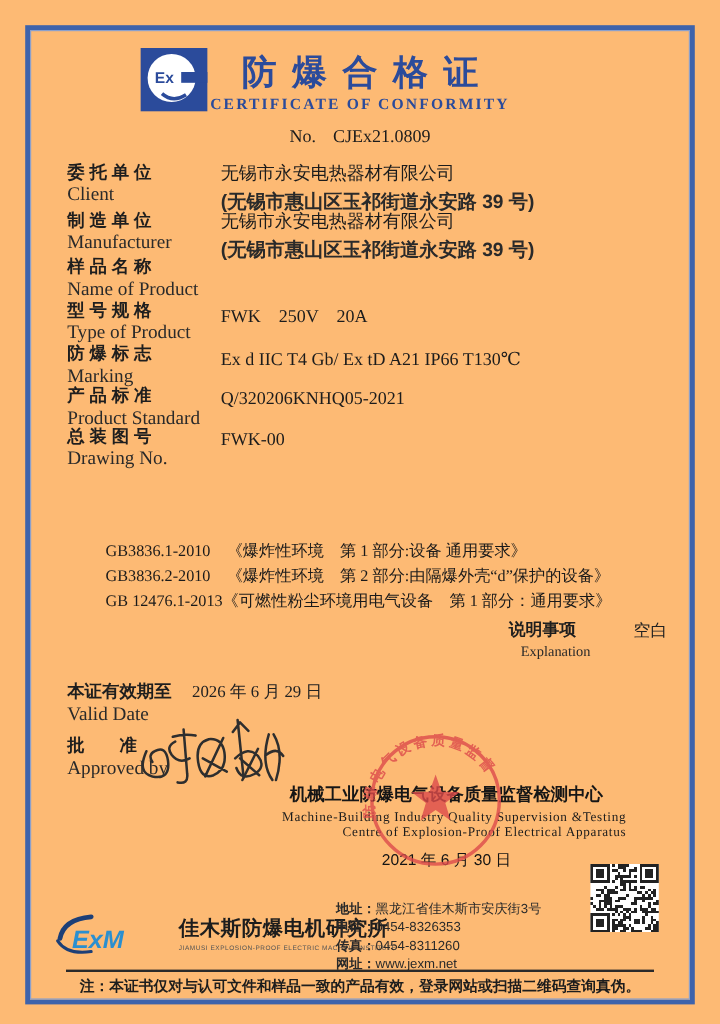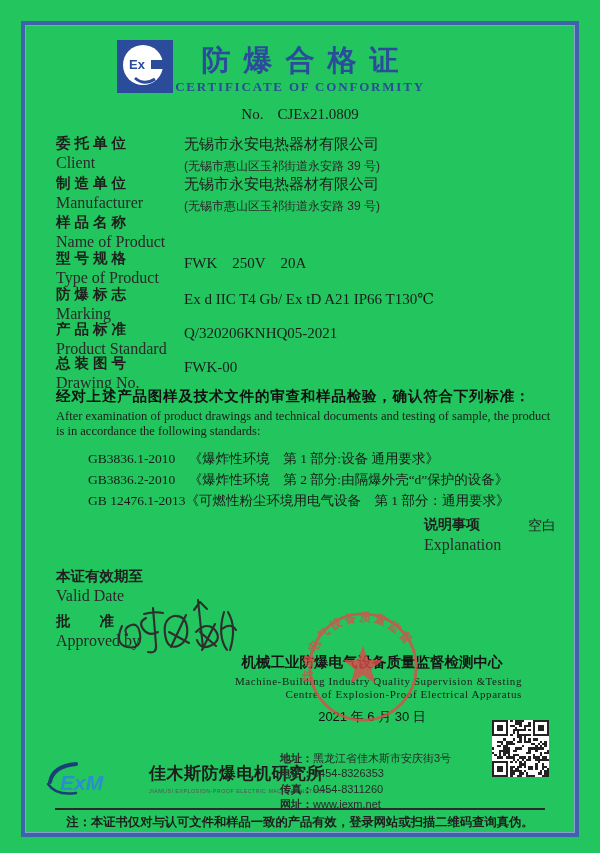--- a/index.html
+++ b/index.html
@@ -1,16 +1,16 @@
 <!DOCTYPE html>
 <html><head>
 <meta charset="utf-8">
 <style>
   html,body{margin:0;padding:0;background:#ffffff;}
-  .page{position:relative;width:600px;height:853px;background:#22c55e;
+  .page{position:relative;width:600px;height:853px;background:#fdba74;
         font-family:"Liberation Sans","DejaVu Sans",sans-serif;color:#222;overflow:hidden;}
   .frame{position:absolute;left:21px;top:21px;right:21px;bottom:16px;border:4px solid #3e63ab;pointer-events:none;}
   .frame::after{content:'';position:absolute;inset:0px;border:1px solid #8ba0cc;}
   .serif{font-family:"Liberation Serif","DejaVu Serif",serif;}
 
   
   .logo{position:absolute;left:117px;top:40px;width:56px;height:53px;}
   .title{position:absolute;left:30px;right:30px;top:41px;text-align:center;
          font-size:29px;font-weight:bold;color:#2b4b9b;letter-spacing:13px;text-indent:13px;}
   .subtitle{position:absolute;left:30px;right:30px;top:79px;text-align:center;
@@ -19,33 +19,33 @@
          font-family:"Liberation Serif",serif;font-size:15px;color:#1c1c1c;}
   .certno .num{margin-left:14px;}
 
   
   .row{position:absolute;left:56px;width:500px;display:flex;align-items:flex-start;}
   .lab{width:128px;flex:none;}
   .lab .cn{font-size:14.5px;font-weight:bold;color:#1e1e1e;white-space:nowrap;}
   .lab .en{font-size:16px;color:#2a2a2a;font-family:"Liberation Serif",serif;margin-top:1px;}
   .val{flex:1;padding-top:1px;}
   .val .v{font-size:15px;color:#1c1c1c;}
-  .val .vnote{font-size:12px;color:#2a2a2a;margin-top:4px;}
+  .val .vnote{font-size:16px;color:#2a2a2a;margin-top:4px;font-weight:bold;}
 
   .statement{position:absolute;left:56px;top:387px;width:496px;}
   .statement .cn{font-size:14.5px;font-weight:bold;letter-spacing:0.8px;color:#111;}
   .statement .en{font-family:"Liberation Serif",serif;font-size:12.5px;line-height:15px;margin-top:3px;color:#1c1c1c;}
 
   .standards{position:absolute;left:88px;top:448px;width:470px;
              font-family:"Liberation Serif",serif;font-size:13.5px;line-height:21px;color:#1a1a1a;}
 
   .exp-row{top:516px;justify-content:flex-end;}
   .exp-row .lab{width:70px;}
   .exp-row .cn2{font-size:14px;font-weight:bold;}
-  .exp-row .en2{font-size:16px;font-family:"Liberation Serif",serif;margin-top:2px;}
+  .exp-row .en2{font-size:12px;font-family:"Liberation Serif",serif;margin-top:2px;margin-left:10px;}
   .exp-row .v2{font-size:14px;padding-left:34px;padding-top:1px;}
 
   .valid-row{top:567px;}
   .valid-row .lab{width:104px;}
   .valid-row .v2{font-size:14px;padding-left:0px;padding-top:1px;font-family:"Liberation Serif",serif;}
 
   .appr-row{top:612px;}
   .appr-row .lab{width:128px;}
   .signature{position:absolute;left:112px;top:590px;z-index:2;}
 
@@ -143,47 +143,41 @@
   <div class="row" style="top:354px">
     <div class="lab">
         <div class="cn">总 装 图 号</div>
       <div class="en">Drawing No.</div>
       </div>
     <div class="val">
         <div class="v serif" style="padding-top:4px">FWK-00</div>
       </div>
   </div>
 
-  <div class="statement">
-    <div class="cn">经对上述产品图样及技术文件的审查和样品检验，确认符合下列标准：</div>
-    <div class="en">
-      <div>After examination of product drawings and technical documents and testing of sample, the product</div>
-      <div>is in accordance the following standards:</div>
-    </div>
-  </div>
 
   <div class="standards">
     <div>GB3836.1-2010　《爆炸性环境　第 1 部分:设备 通用要求》</div>
     <div>GB3836.2-2010　《爆炸性环境　第 2 部分:由隔爆外壳“d”保护的设备》</div>
     <div>GB 12476.1-2013《可燃性粉尘环境用电气设备　第 1 部分：通用要求》</div>
   </div>
 
   <div class="row exp-row">
     <div class="lab">
         <div class="cn2 cn">说明事项</div>
       <div class="en2 en">Explanation</div>
       </div>
     <div class="v2">空白</div>
   </div>
 
   <div class="row valid-row">
     <div class="lab">
         <div class="cn2 cn">本证有效期至</div>
       <div class="en2 en">Valid Date</div>
       </div>
+    <div class="v2">2026 年 6 月 29 日</div>
   </div>
 
   <div class="row appr-row">
     <div class="lab">
         <div class="cn">批　　准</div>
       <div class="en">Approved by</div>
       </div>
   </div>
   <svg class="signature" width="135" height="80" viewBox="0 0 135 80">
     <g stroke="#2e2e2e" stroke-width="2.1" fill="none" stroke-linecap="round" stroke-linejoin="round">

